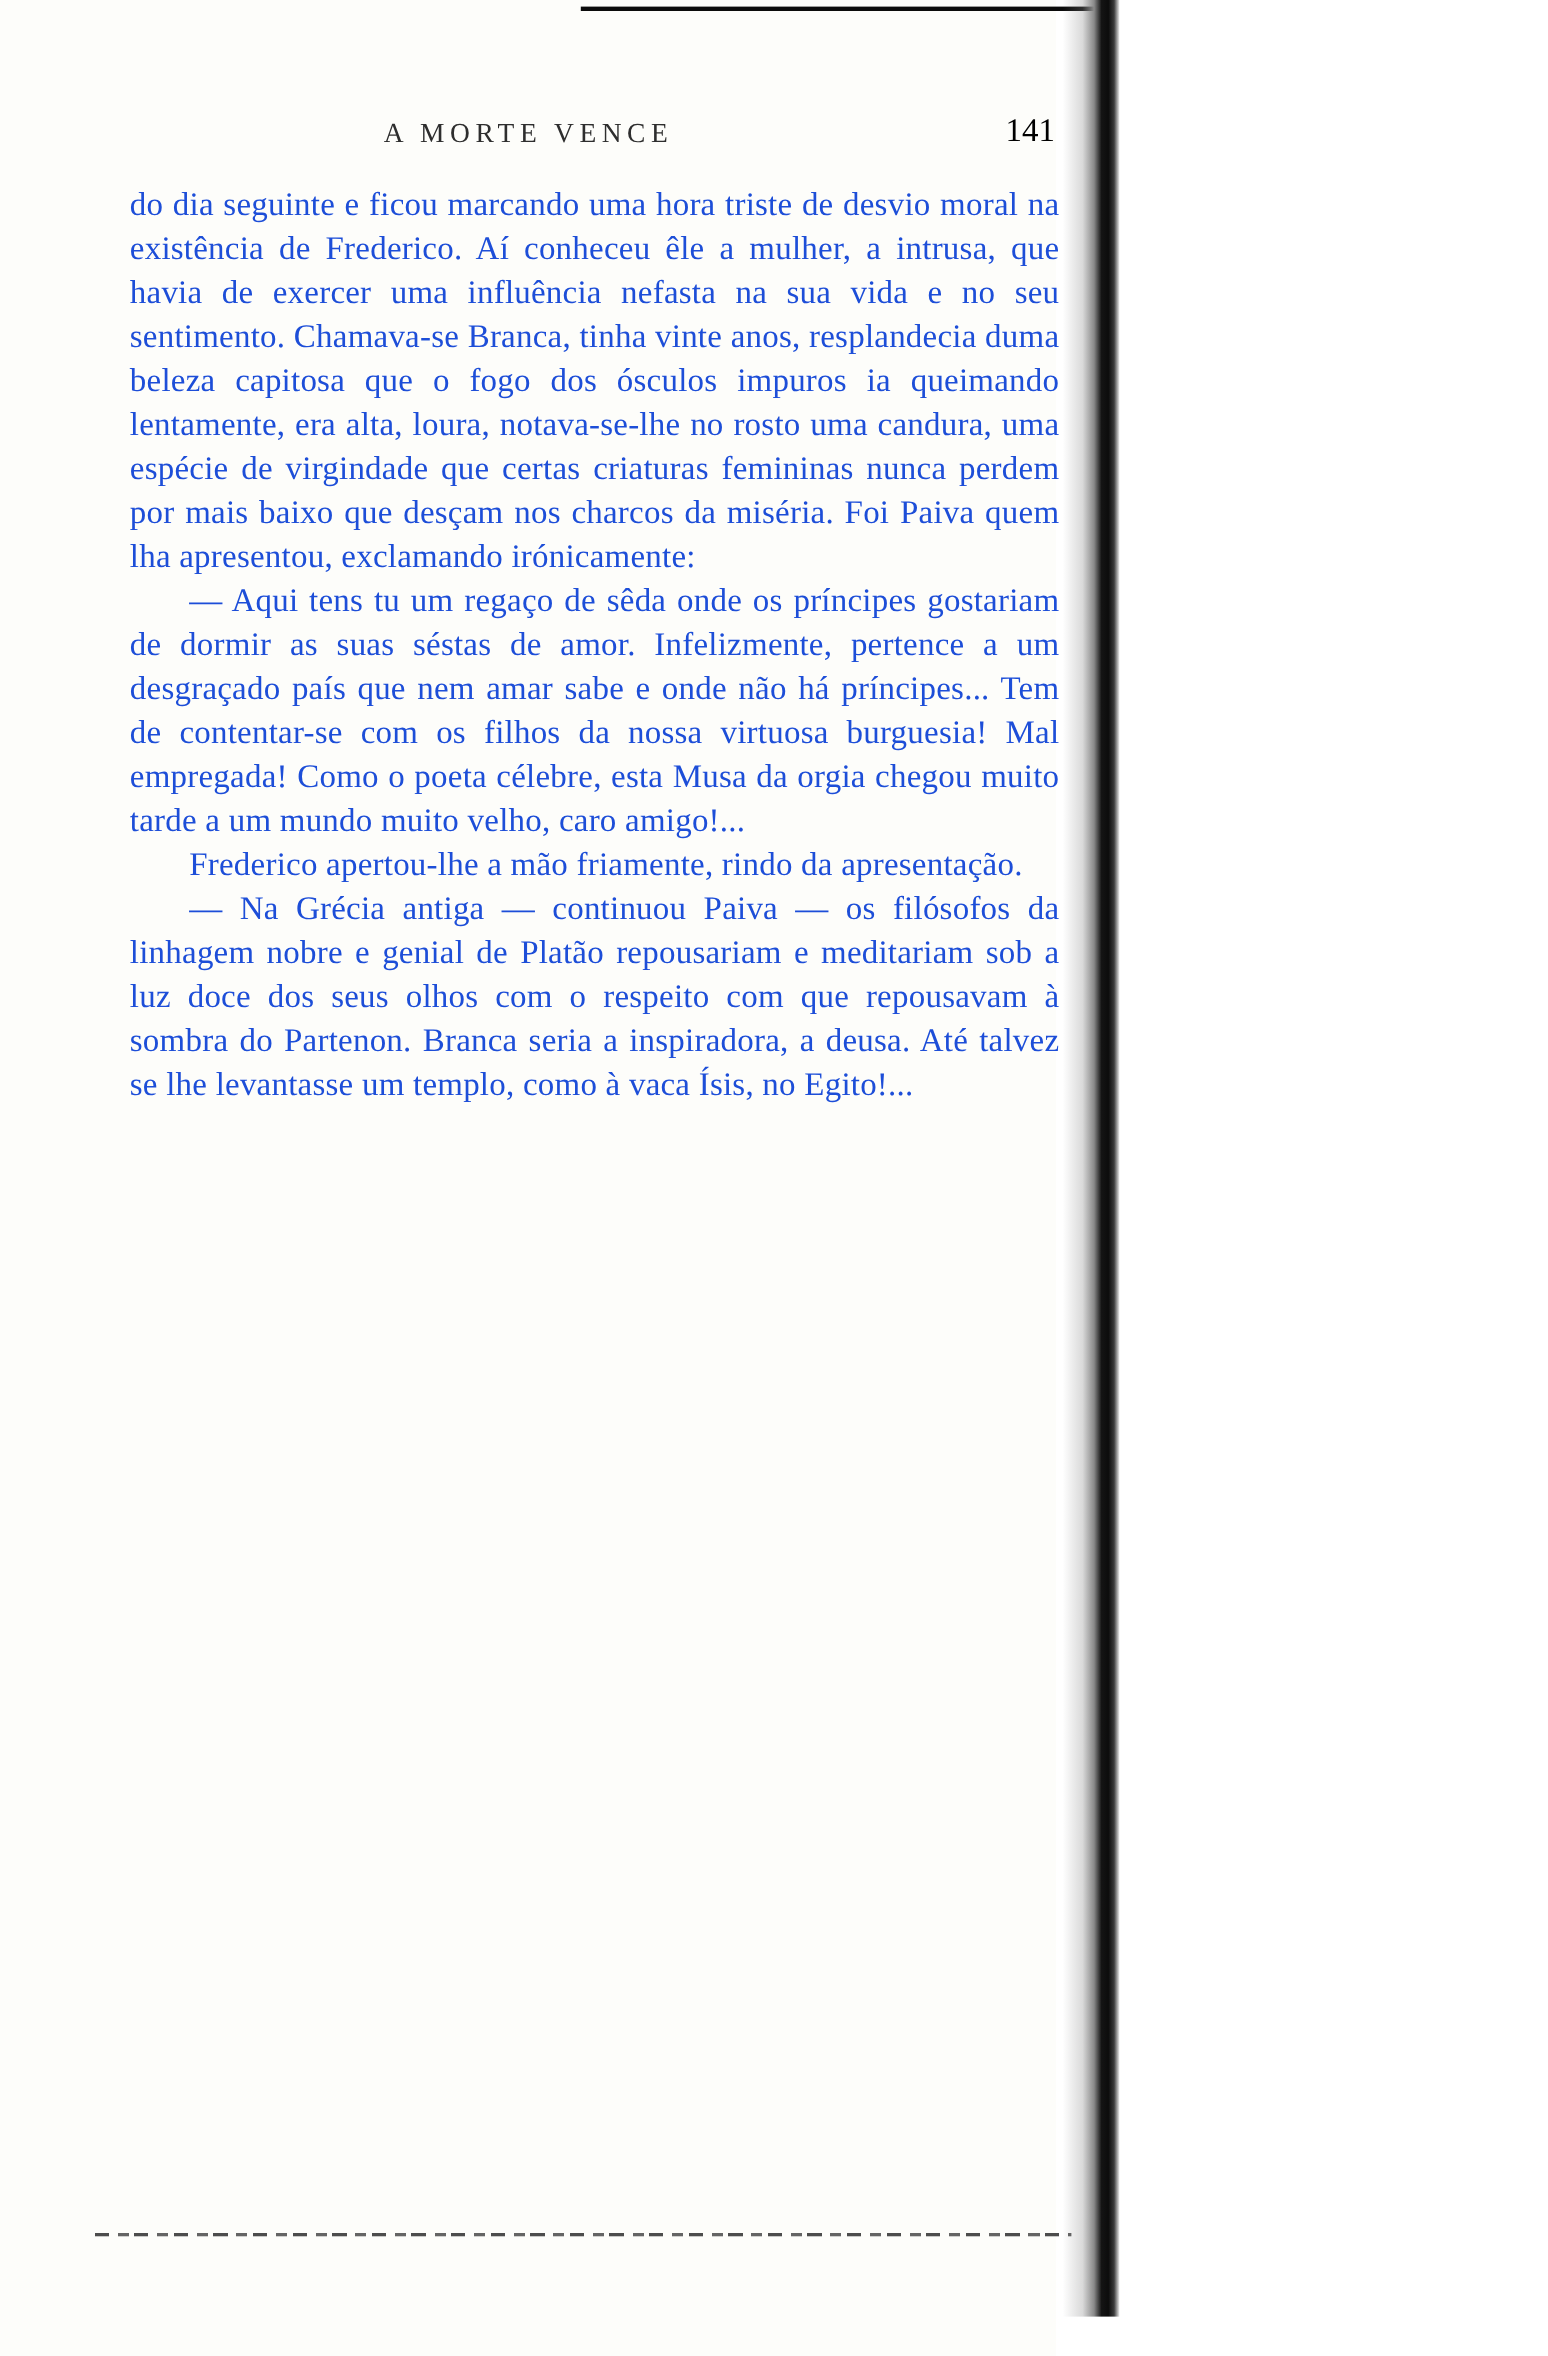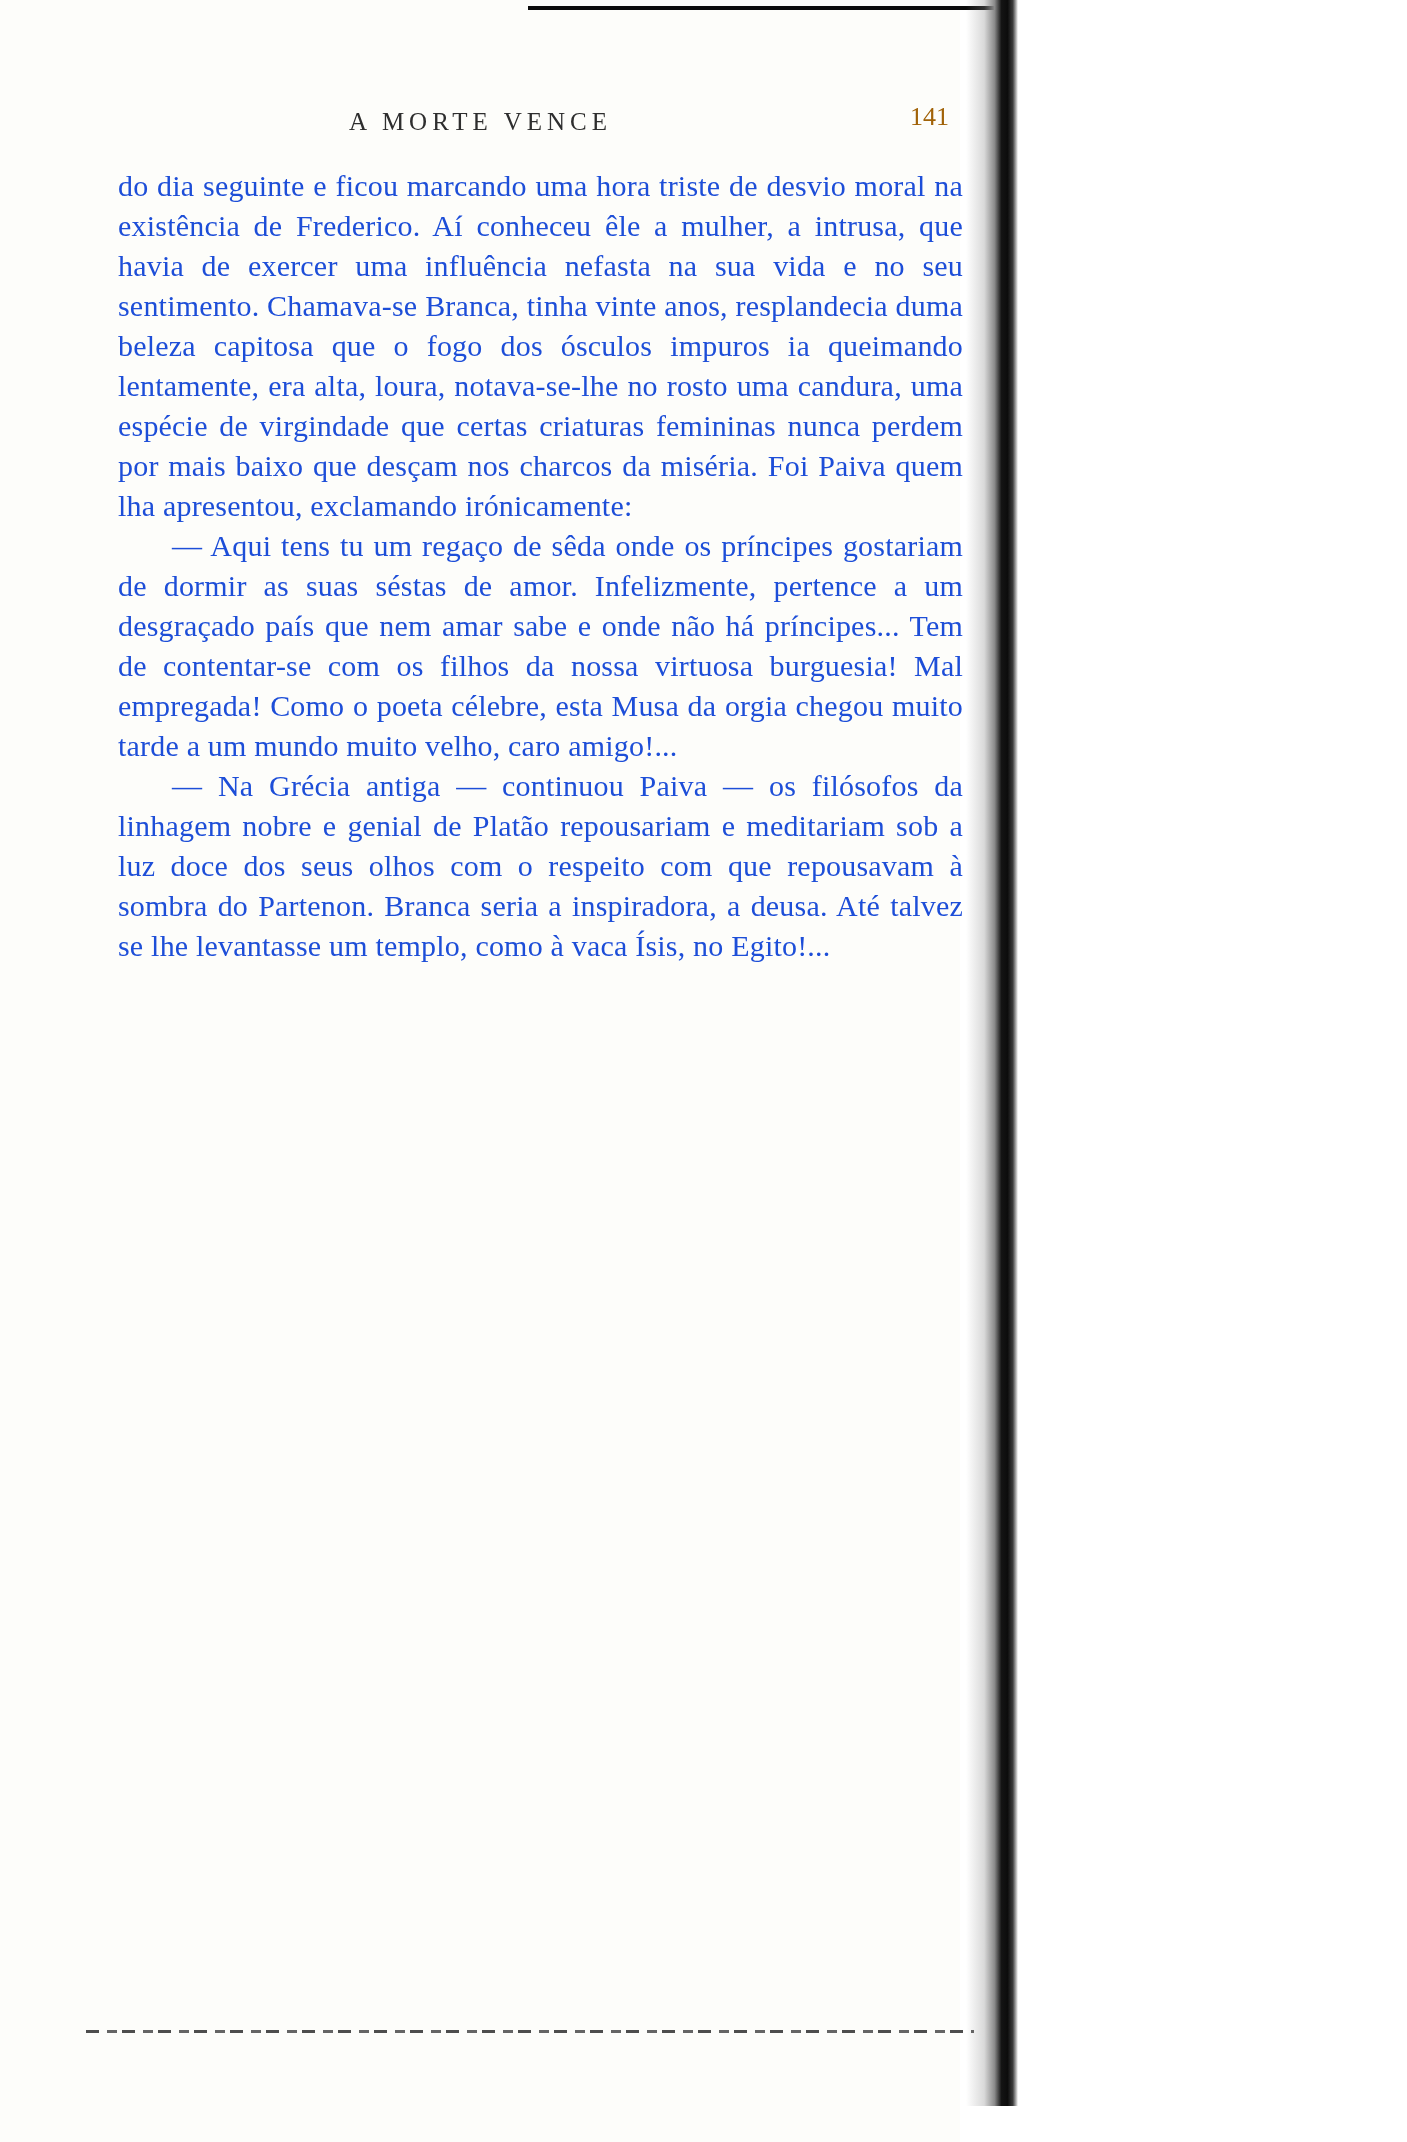--- a/index.html
+++ b/index.html
@@ -74,24 +74,24 @@
     left: 0;
     right: 120px;
     top: 6px;
     text-align: center;
     font-size: 25px;
     letter-spacing: 5px;
     color: #2e2e2e;
   }
   .page-number {
     position: absolute;
-    right: 14px;
+    right: 4px;
     top: 0;
-    font-size: 26px;
-    color: #a16207;
+    font-size: 30px;
+    color: #000000;
   }
   .page-body {
     position: absolute;
     left: 118px;
     top: 166px;
     width: 845px;
     font-size: 30px;
     line-height: 40px;
     text-align: justify;
     color: #1d4ed8;
@@ -113,20 +113,21 @@
   <div class="page">
 
     <div class="page-header">
       <span class="running-title">A MORTE VENCE</span>
       <span class="page-number">141</span>
     </div>
 
     <div class="page-body">
       <p class="continuation">do dia seguinte e ficou marcando uma hora triste de desvio moral na existência de Frederico. Aí conheceu êle a mulher, a intrusa, que havia de exercer uma influência nefasta na sua vida e no seu sentimento. Chamava-se Branca, tinha vinte anos, resplandecia duma beleza capitosa que o fogo dos ósculos impuros ia queimando lentamente, era alta, loura, notava-se-lhe no rosto uma candura, uma espécie de virgindade que certas criaturas femininas nunca perdem por mais baixo que desçam nos charcos da miséria. Foi Paiva quem lha apresentou, exclamando irónicamente:</p>
       <p>— Aqui tens tu um regaço de sêda onde os príncipes gostariam de dormir as suas séstas de amor. Infelizmente, pertence a um desgraçado país que nem amar sabe e onde não há príncipes... Tem de contentar-se com os filhos da nossa virtuosa burguesia! Mal empregada! Como o poeta célebre, esta Musa da orgia chegou muito tarde a um mundo muito velho, caro amigo!...</p>
+      <p>Frederico apertou-lhe a mão friamente, rindo da apresentação.</p>
       <p>— Na Grécia antiga — continuou Paiva — os filósofos da linhagem nobre e genial de Platão repousariam e meditariam sob a luz doce dos seus olhos com o respeito com que repousavam à sombra do Partenon. Branca seria a inspiradora, a deusa. Até talvez se lhe levantasse um templo, como à vaca Ísis, no Egito!...</p>
     </div>
 
   </div>
 
   <div class="scan-topline"></div>
   <div class="binding-shadow"></div>
   <div class="scan-bottomline"></div>
 
 </div>

